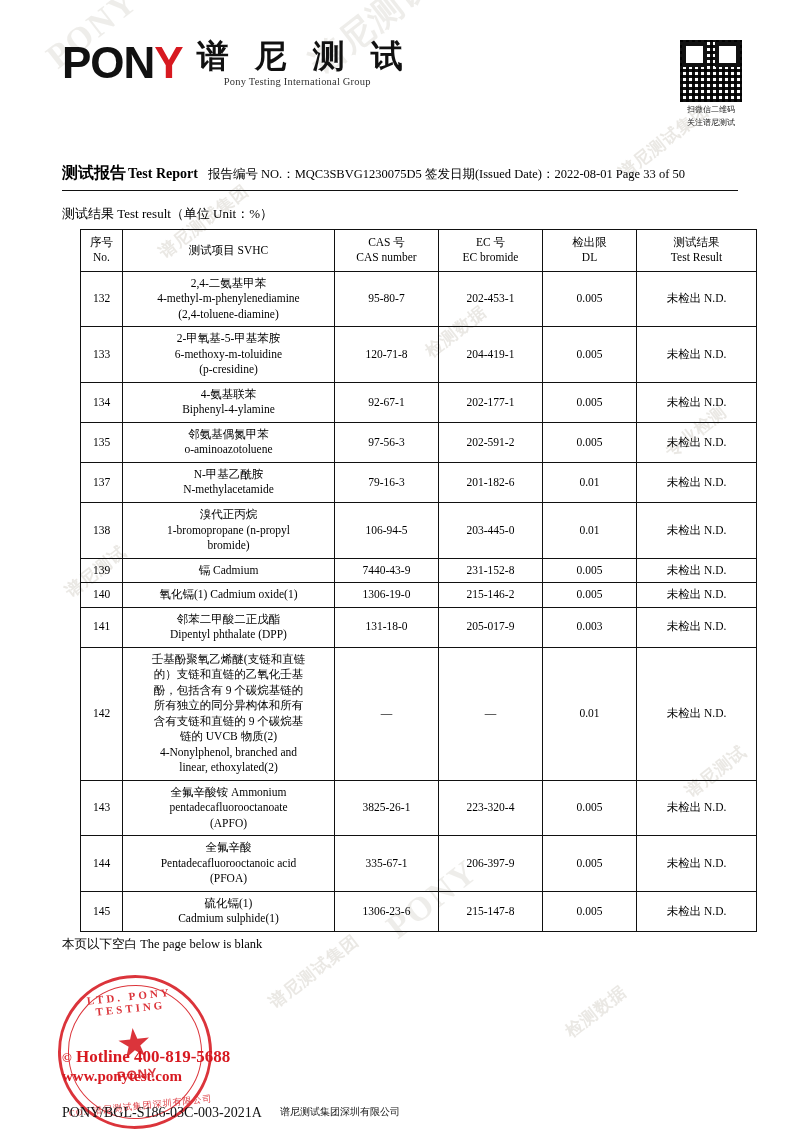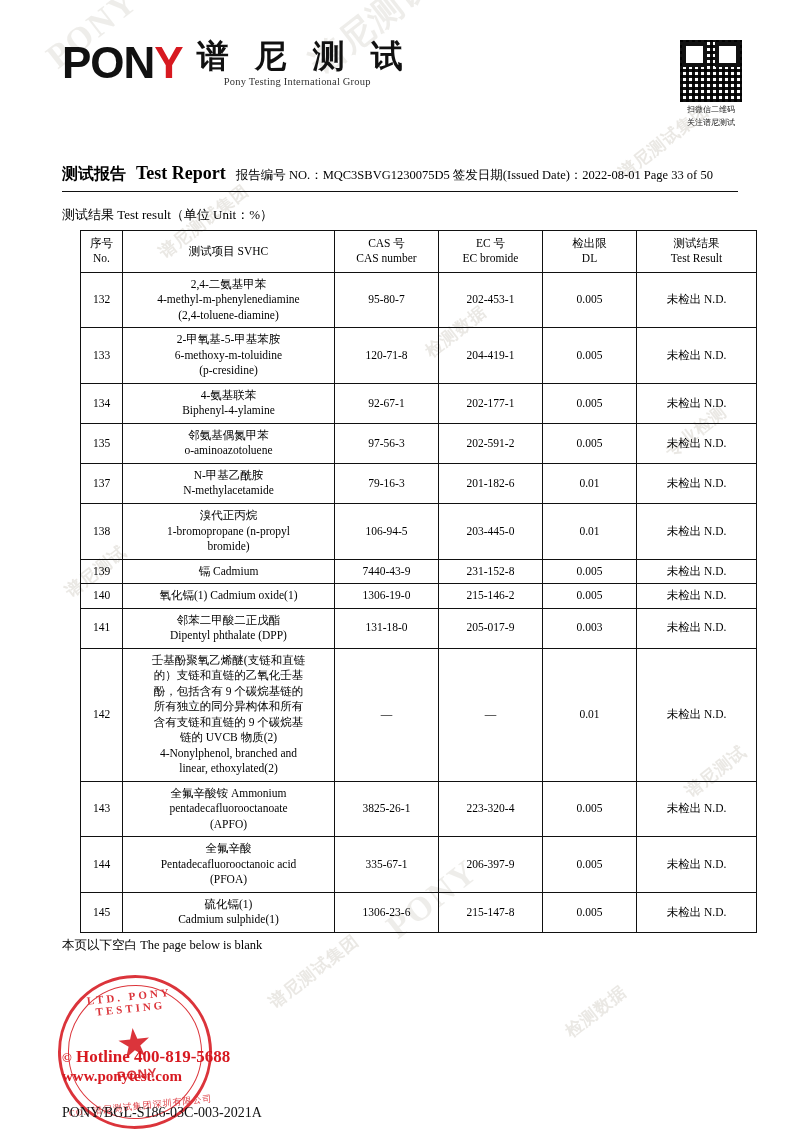--- a/index.html
+++ b/index.html
@@ -107,21 +107,21 @@
   .title-row {
     position: relative;
     z-index: 2;
     margin: 34px 62px 0 62px;
     display: flex;
     align-items: baseline;
     flex-wrap: nowrap;
     font-family: "Liberation Serif", serif;
   }
   .title-cn { font-size: 16px; font-weight: bold; }
-  .title-en { font-size: 18px; font-weight: bold; margin-left: 10px; }
+  .title-en { font-size: 14px; font-weight: bold; margin-left: 2px; }
   .title-meta { font-size: 12.5px; margin-left: 10px; }
   .rule {
     position: relative;
     z-index: 2;
     margin: 6px 62px 0 62px;
     border-top: 1.6px solid #111;
   }
 
   
   .result-caption {
@@ -519,16 +519,17 @@
     <div class="stamp-text-bot">CO., 谱尼测试集团深圳有限公司</div>
   </div>
 
   <div class="footer">
     <div class="footer-left">
       <div class="hotline"><span class="cmark">©</span> <span>Hotline 400-819-5688</span></div>
       <div class="website">www.ponytest.com</div>
       <div class="docno">PONY/BGL-S186-03C-003-2021A</div>
     </div>
     <div class="footer-right">
+      <div class="fr-company">谱尼测试集团深圳有限公司</div>
     </div>
   </div>
 
 </div>
 
 </body></html>

